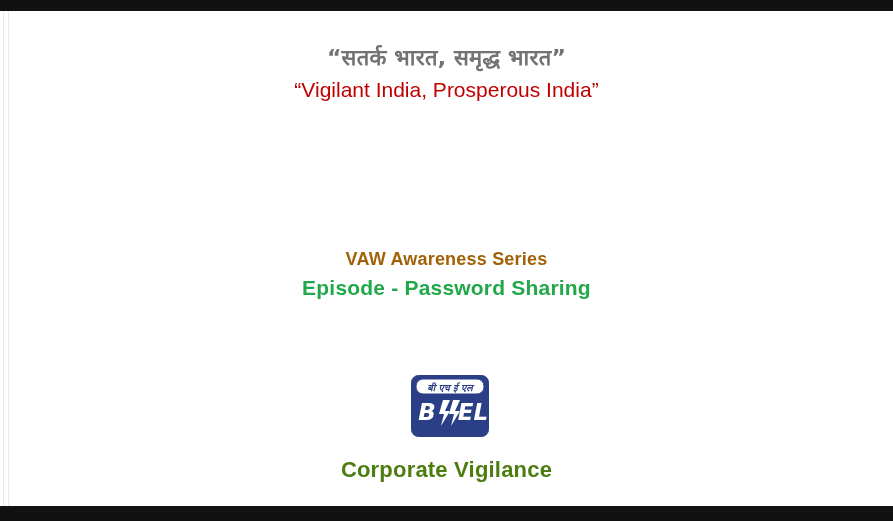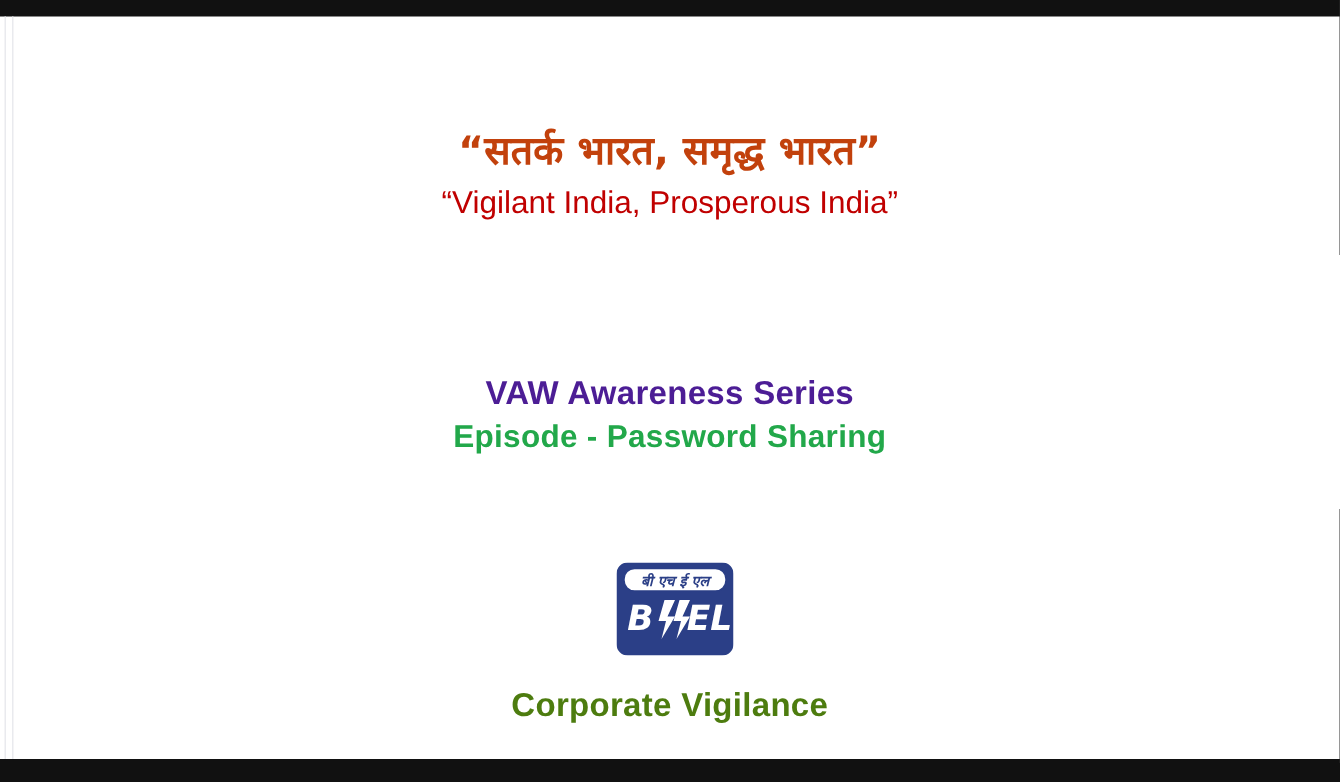--- a/index.html
+++ b/index.html
@@ -54,27 +54,26 @@
   
   #slogan-block {
     position: absolute;
     top: 33px;
     left: 0;
     width: 893px;
     text-align: center;
   }
   #slogan-hindi {
     font-family: "DejaVu Sans", sans-serif;
-    font-size: 26px;
+    font-size: 22px;
     font-weight: bold;
-    color: #c2410c;
+    color: #737373;
     line-height: 1.25;
     letter-spacing: 0.2px;
     white-space: nowrap;
-    margin-top: 41px;
   }
   #slogan-english {
     font-family: "Liberation Sans", sans-serif;
     font-size: 21px;
     font-weight: normal;
     color: #C00000;
     line-height: 1.25;
     margin-top: 5px;
     white-space: nowrap;
   }
@@ -82,23 +81,23 @@
   
   #series-block {
     position: absolute;
     top: 238px;
     left: 0;
     width: 893px;
     text-align: center;
   }
   #series-title {
     font-family: "Liberation Sans", sans-serif;
-    font-size: 22px;
+    font-size: 18px;
     font-weight: bold;
-    color: #4c1d95;
+    color: #a16207;
     line-height: 1.2;
     letter-spacing: 0.2px;
     white-space: nowrap;
   }
   #episode-title {
     font-family: "Liberation Sans", sans-serif;
     font-size: 21px;
     font-weight: bold;
     color: #22A84A;
     line-height: 1.2;

